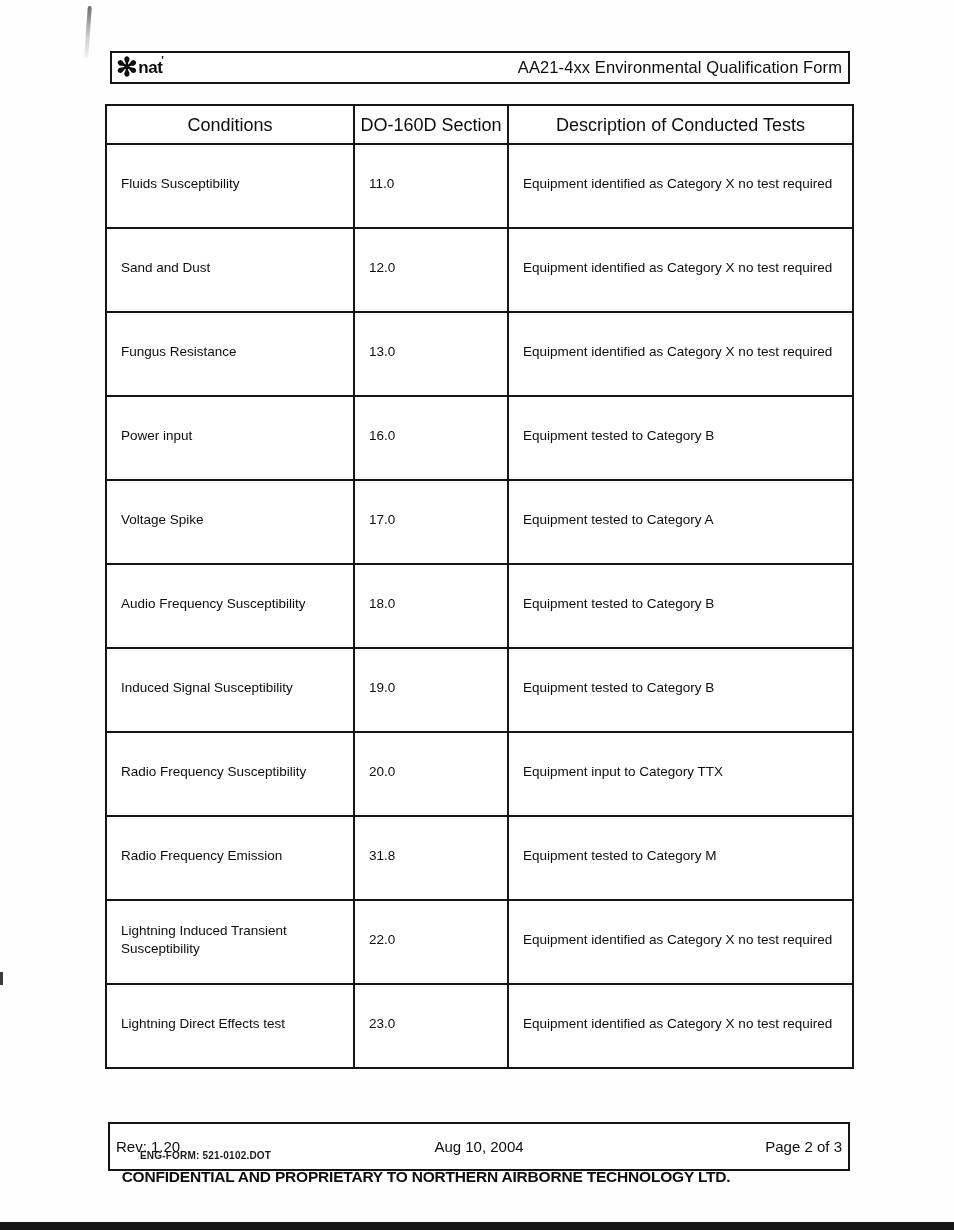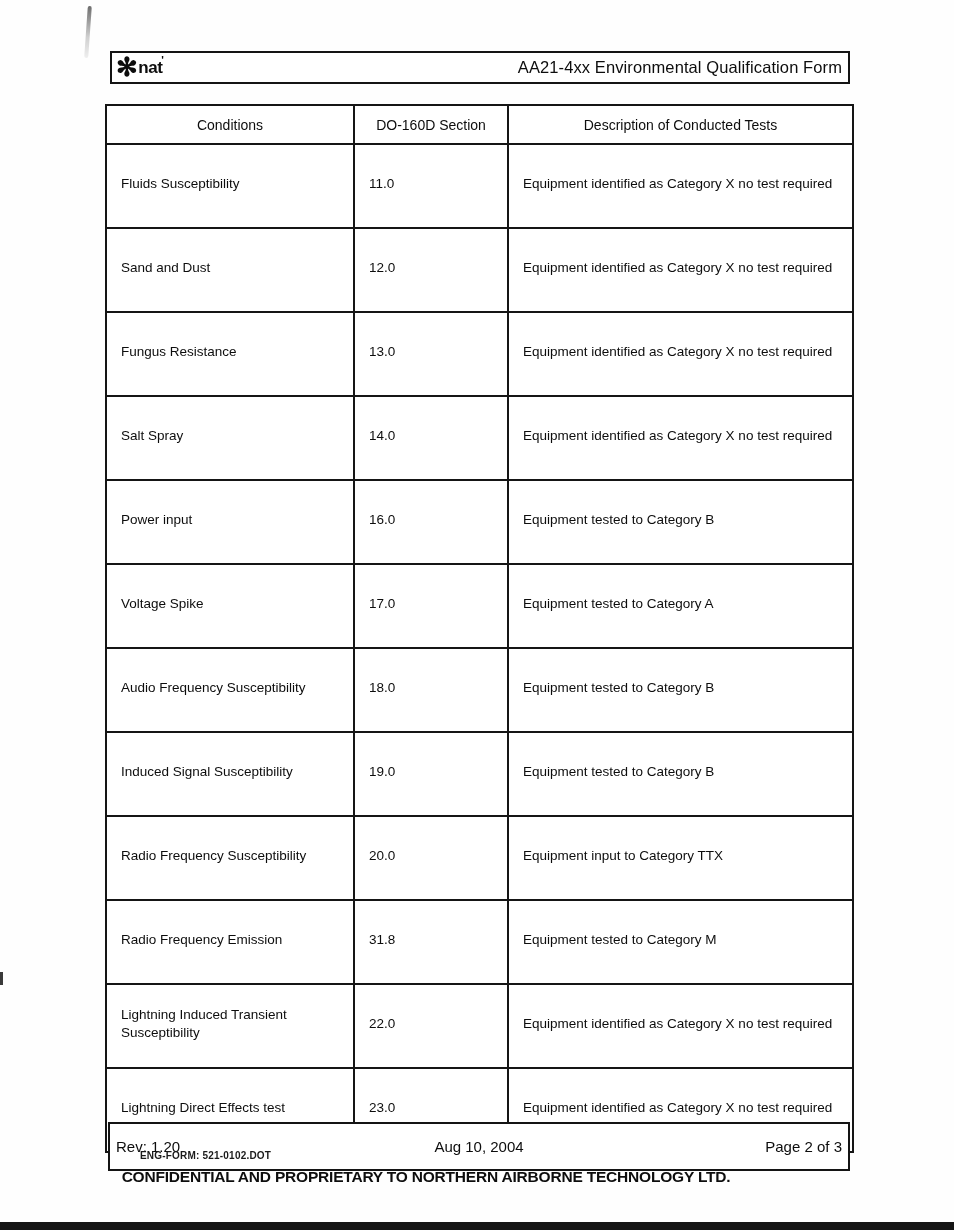--- a/index.html
+++ b/index.html
@@ -106,21 +106,21 @@
   table.qual-table th,
   table.qual-table td {
     border: 2.5px solid #151515;
     font-size: 13.5px;
     line-height: 18px;
     overflow: hidden;
   }
   table.qual-table th {
     height: 33px;
     font-weight: normal;
-    font-size: 14px;
+    font-size: 18px;
     text-align: center;
     vertical-align: middle;
     padding: 2px 4px;
   }
   table.qual-table td {
     height: 50px;
     vertical-align: middle;
     text-align: left;
     padding: 14px 2px 18px 14px;
   }
@@ -205,25 +205,20 @@
           <td>Sand and Dust</td>
           <td>12.0</td>
           <td>Equipment identified as Category X no test required</td>
         </tr>
         <tr>
           <td>Fungus Resistance</td>
           <td>13.0</td>
           <td>Equipment identified as Category X no test required</td>
         </tr>
         <tr>
-          <td>Salt Spray</td>
-          <td>14.0</td>
-          <td>Equipment identified as Category X no test required</td>
-        </tr>
-        <tr>
           <td>Power input</td>
           <td>16.0</td>
           <td>Equipment tested to Category B</td>
         </tr>
         <tr>
           <td>Voltage Spike</td>
           <td>17.0</td>
           <td>Equipment tested to Category A</td>
         </tr>
         <tr>

